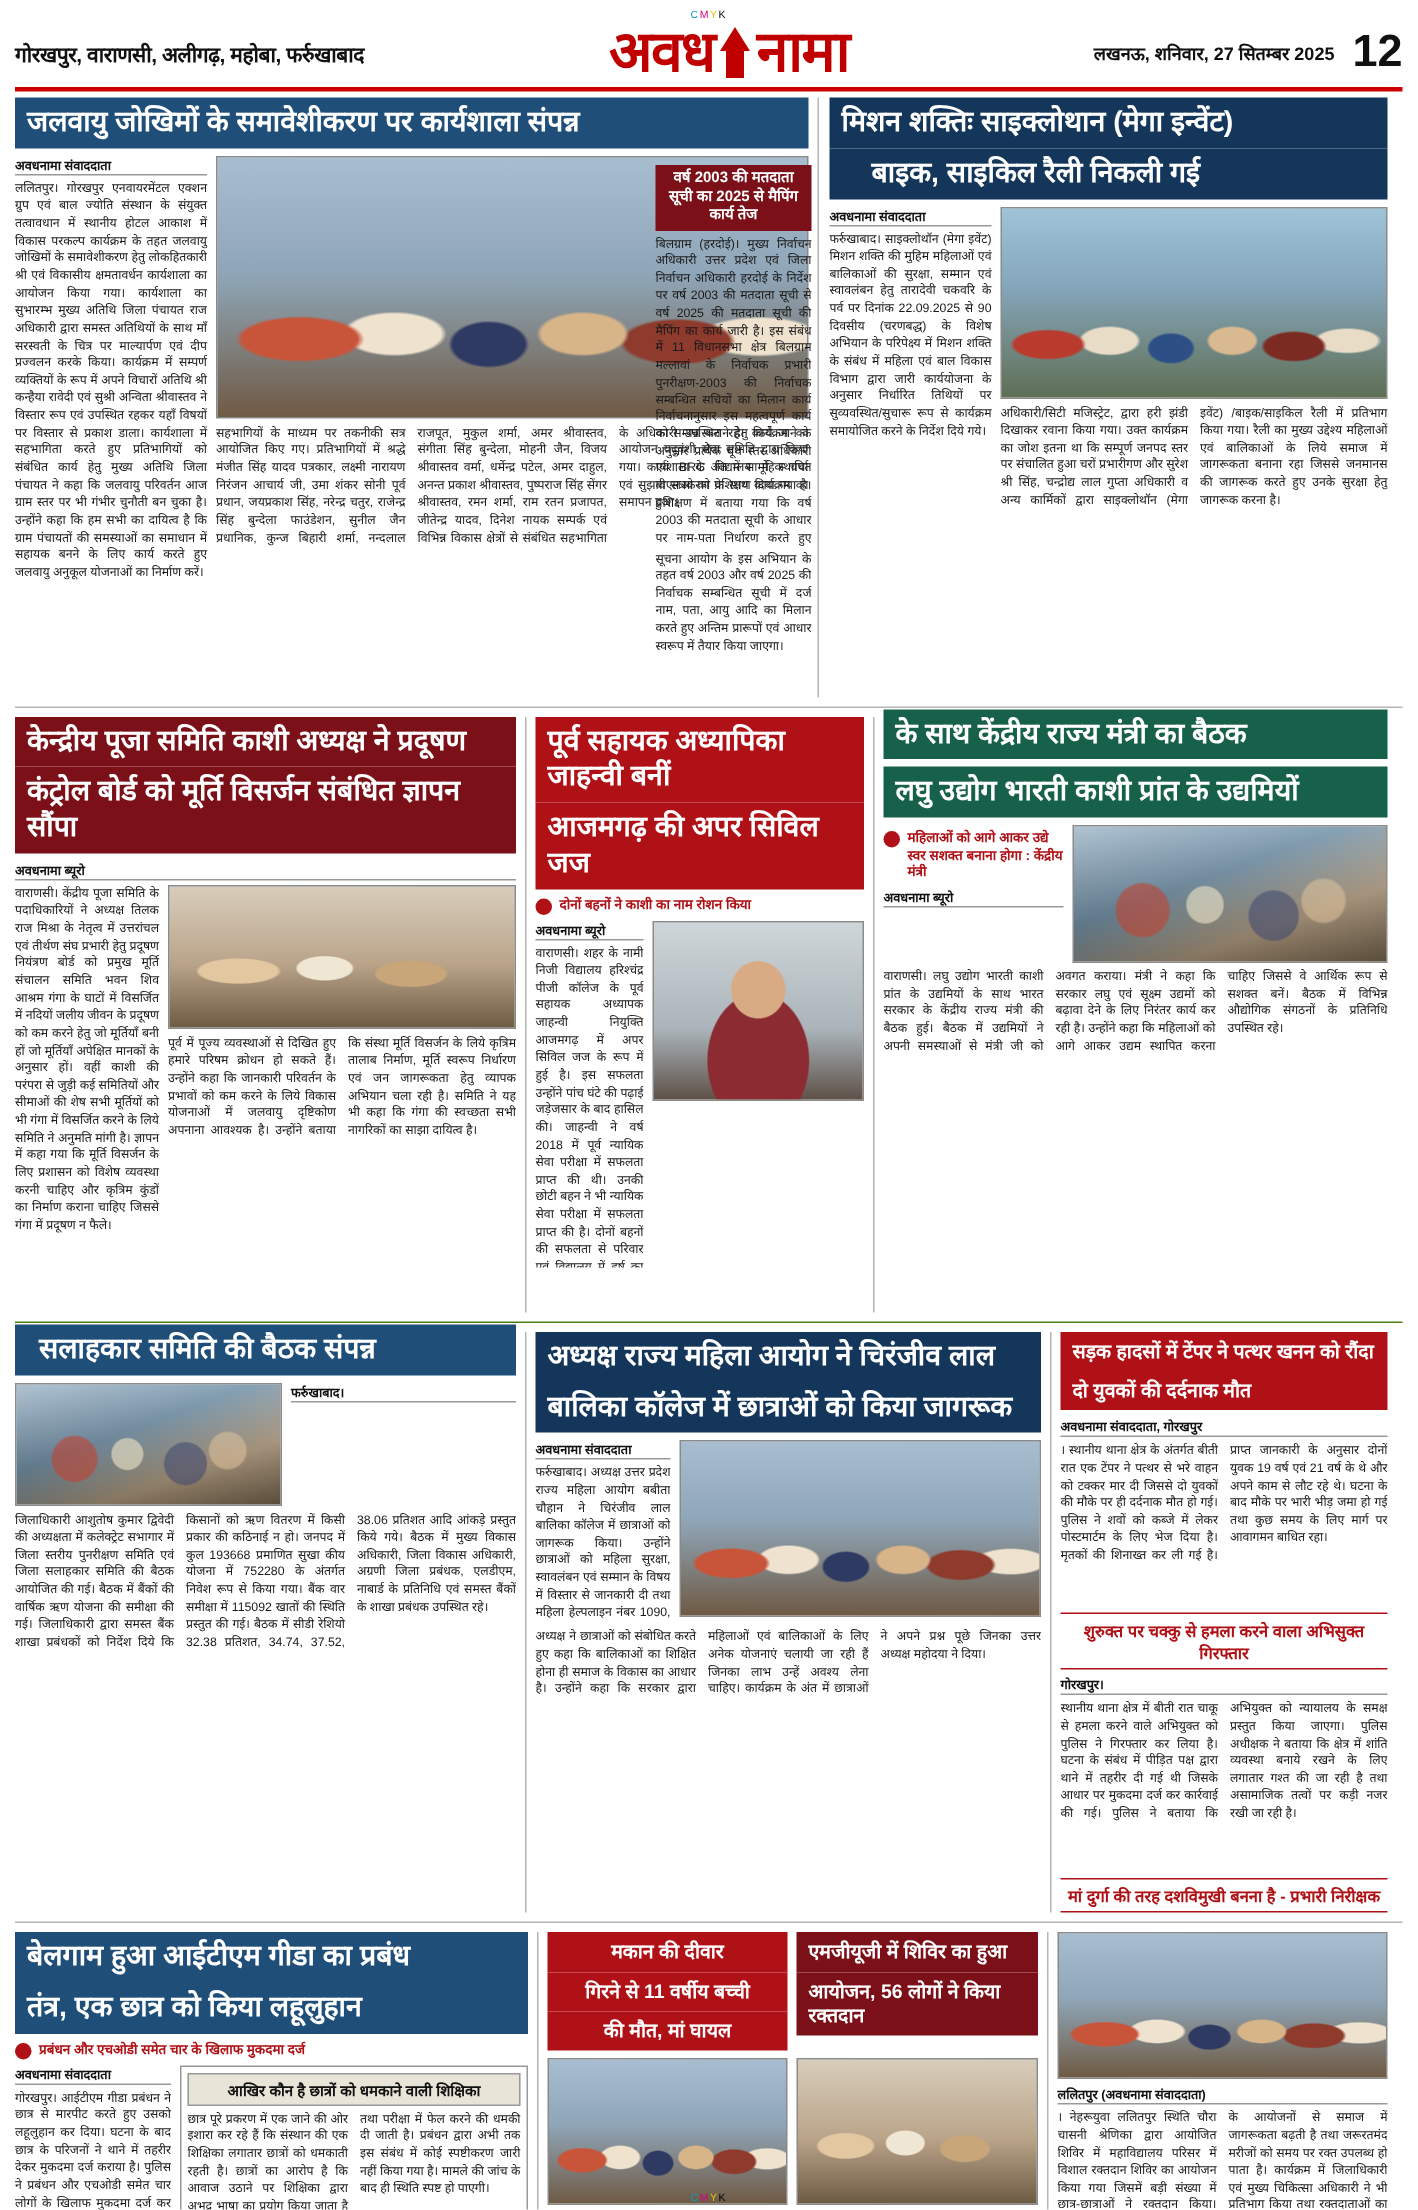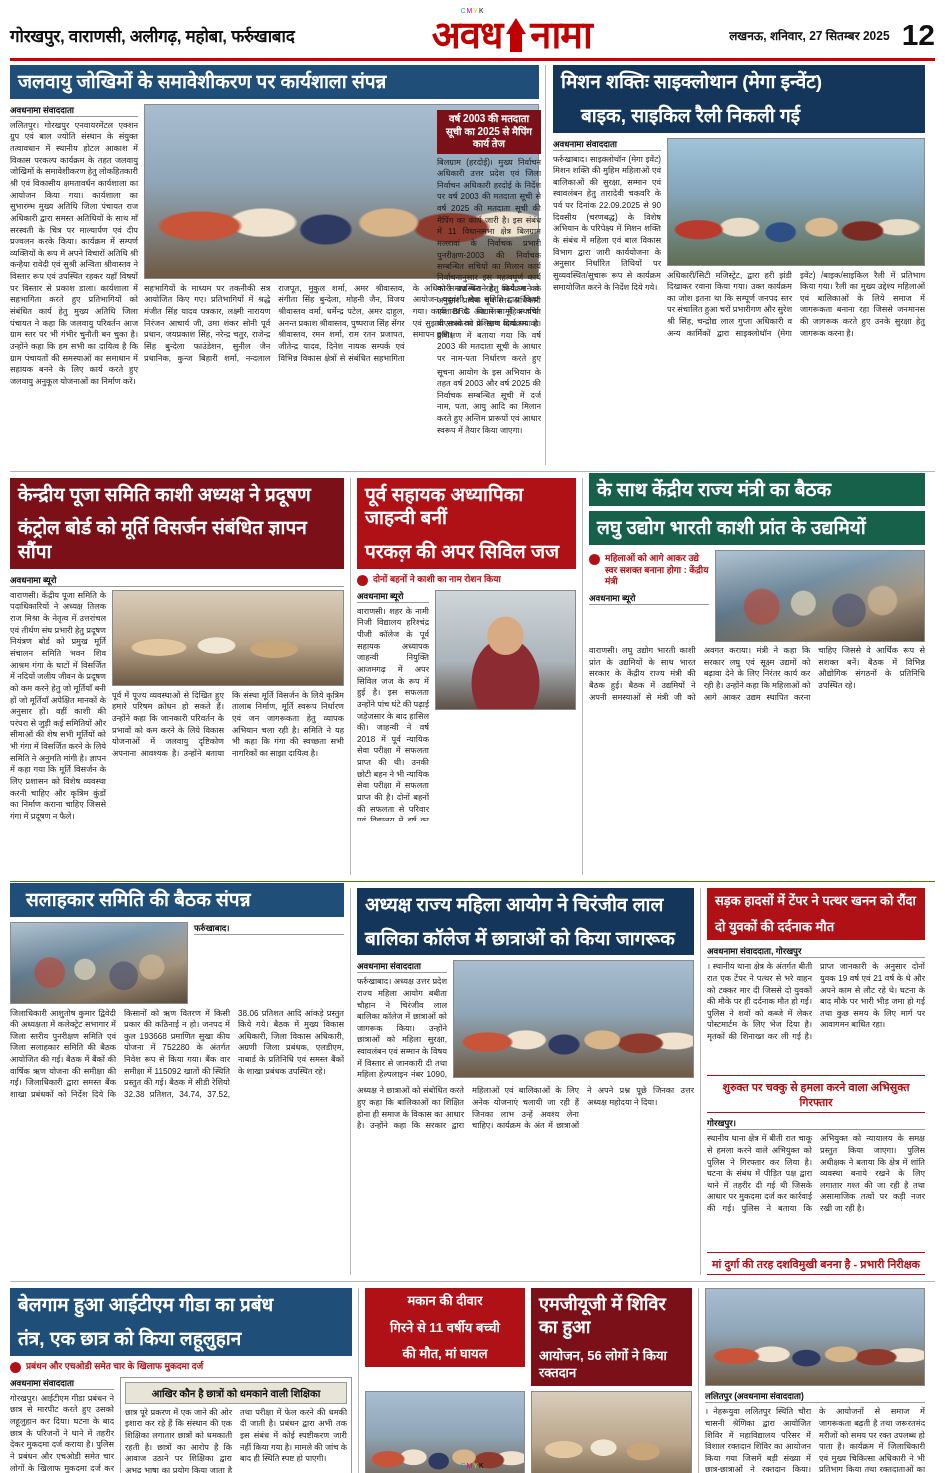--- a/index.html
+++ b/index.html
@@ -36,21 +36,21 @@
   
   .masthead {
     display: flex;
     align-items: center;
     justify-content: space-between;
     border-bottom: 3px solid #c00;
     padding-bottom: 4px;
     margin-bottom: 4px;
   }
   .mast-left {
-    font-size: 17px;
+    font-size: 14px;
     font-weight: bold;
     color: #111;
     letter-spacing: -0.3px;
     white-space: nowrap;
     flex: 0 0 auto;
   }
   .mast-logo {
     display: flex;
     align-items: center;
     justify-content: flex-end;
@@ -330,21 +330,21 @@
         </div>
         <div style="flex:1;">
           <div class="photo indoor" style="height:96px; margin-bottom:4px;"></div>
           <div class="txt cols2" style="height:185px; overflow:hidden;">पूर्व में पूज्य व्यवस्थाओं से दिखित हुए हमारे परिषम क्रोधन हो सकते हैं। उन्होंने कहा कि जानकारी परिवर्तन के प्रभावों को कम करने के लिये विकास योजनाओं में जलवायु दृष्टिकोण अपनाना आवश्यक है। उन्होंने बताया कि संस्था मूर्ति विसर्जन के लिये कृत्रिम तालाब निर्माण, मूर्ति स्वरूप निर्धारण एवं जन जागरूकता हेतु व्यापक अभियान चला रही है। समिति ने यह भी कहा कि गंगा की स्वच्छता सभी नागरिकों का साझा दायित्व है।</div>
         </div>
       </div>
     </div>
 
     <div class="c2">
       <div class="hl red">पूर्व सहायक अध्यापिका जाहन्वी बनीं</div>
-      <div class="hl red" style="margin-top:-5px;">परकल़ की अपर सिविल जज</div>
+      <div class="hl red" style="margin-top:-5px;">आजमगढ़ की अपर सिविल जज</div>
       <div class="caption-box">
         <div class="caption-dot"></div>
         <div class="caption-txt">दोनों बहनों ने काशी का नाम रोशन किया</div>
       </div>
       <div style="display:flex; gap:6px;">
         <div style="width:72px;">
           <div class="byline">अवधनामा ब्यूरो</div>
           <div class="txt" style="height:215px; overflow:hidden;">वाराणसी। शहर के नामी निजी विद्यालय हरिश्चंद्र पीजी कॉलेज के पूर्व सहायक अध्यापक जाहन्वी नियुक्ति आजमगढ़ में अपर सिविल जज के रूप में हुई है। इस सफलता उन्होंने पांच घंटे की पढ़ाई जड़ेजसार के बाद हासिल की। जाहन्वी ने वर्ष 2018 में पूर्व न्यायिक सेवा परीक्षा में सफलता प्राप्त की थी। उनकी छोटी बहन ने भी न्यायिक सेवा परीक्षा में सफलता प्राप्त की है। दोनों बहनों की सफलता से परिवार एवं विद्यालय में हर्ष का माहौल है। जाहन्वी ने अपनी सफलता का श्रेय माता-पिता और शिक्षकों को दिया है।</div>
         </div>
         <div style="flex:1;">
@@ -438,21 +438,21 @@
     </div>
 
     <div class="c2">
       <div style="display:flex; gap:6px;">
         <div style="width:160px;">
           <div class="hl red" style="font-size:13px; text-align:center;">मकान की दीवार</div>
           <div class="hl red" style="font-size:13px; text-align:center; margin-top:-5px;">गिरने से 11 वर्षीय बच्ची</div>
           <div class="hl red" style="font-size:13px; text-align:center; margin-top:-5px;">की मौत, मां घायल</div>
         </div>
         <div style="flex:1;">
-          <div class="hl maroon" style="font-size:18px;">एमजीयूजी में शिविर का हुआ</div>
+          <div class="hl maroon" style="font-size:13px;">एमजीयूजी में शिविर का हुआ</div>
           <div class="hl maroon" style="font-size:13px; margin-top:-5px;">आयोजन, 56 लोगों ने किया रक्तदान</div>
         </div>
       </div>
       <div style="display:flex; gap:6px;">
         <div style="width:160px;">
           <div class="photo people" style="height:98px; margin-bottom:4px;"></div>
 
         </div>
         <div style="flex:1;">
           <div class="photo indoor" style="height:98px; margin-bottom:4px;"></div>

